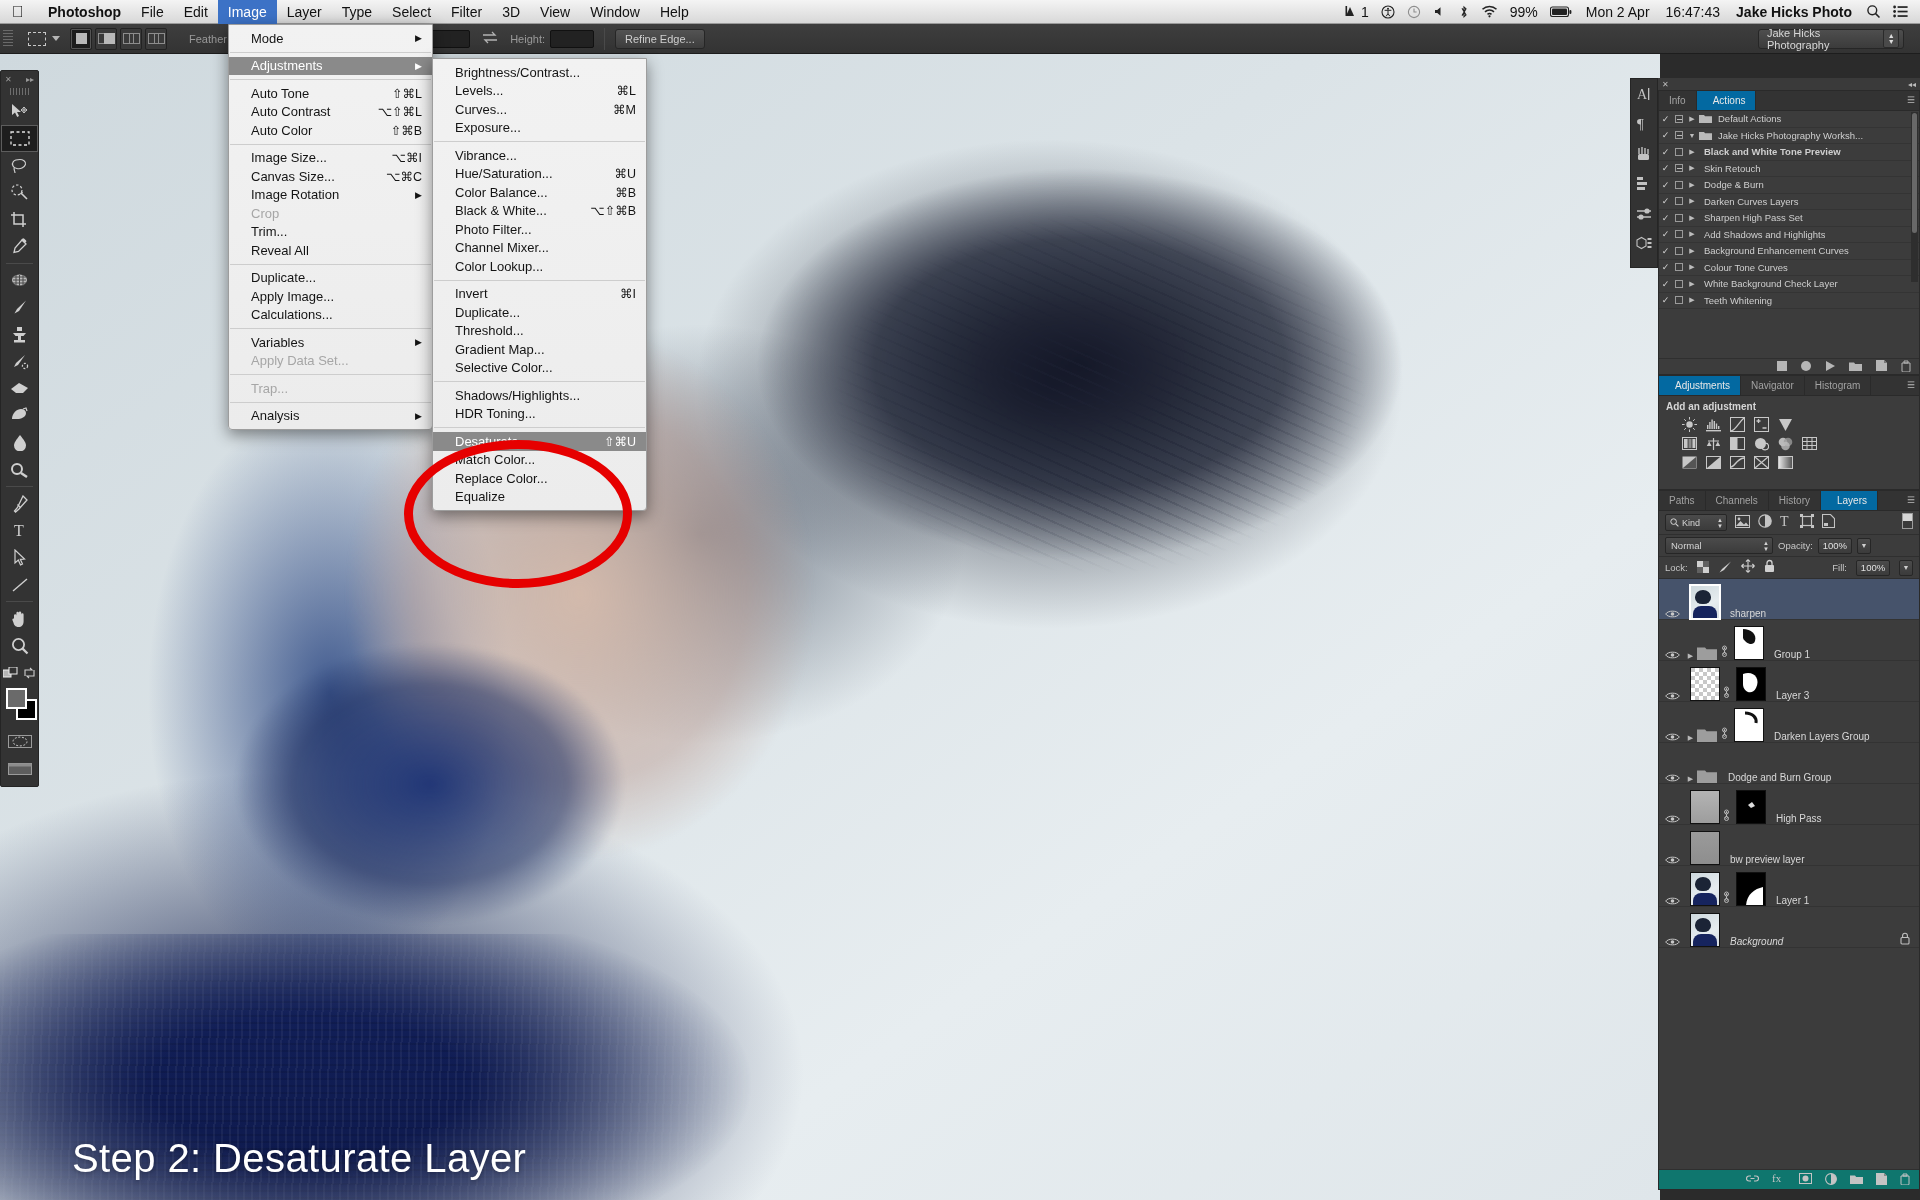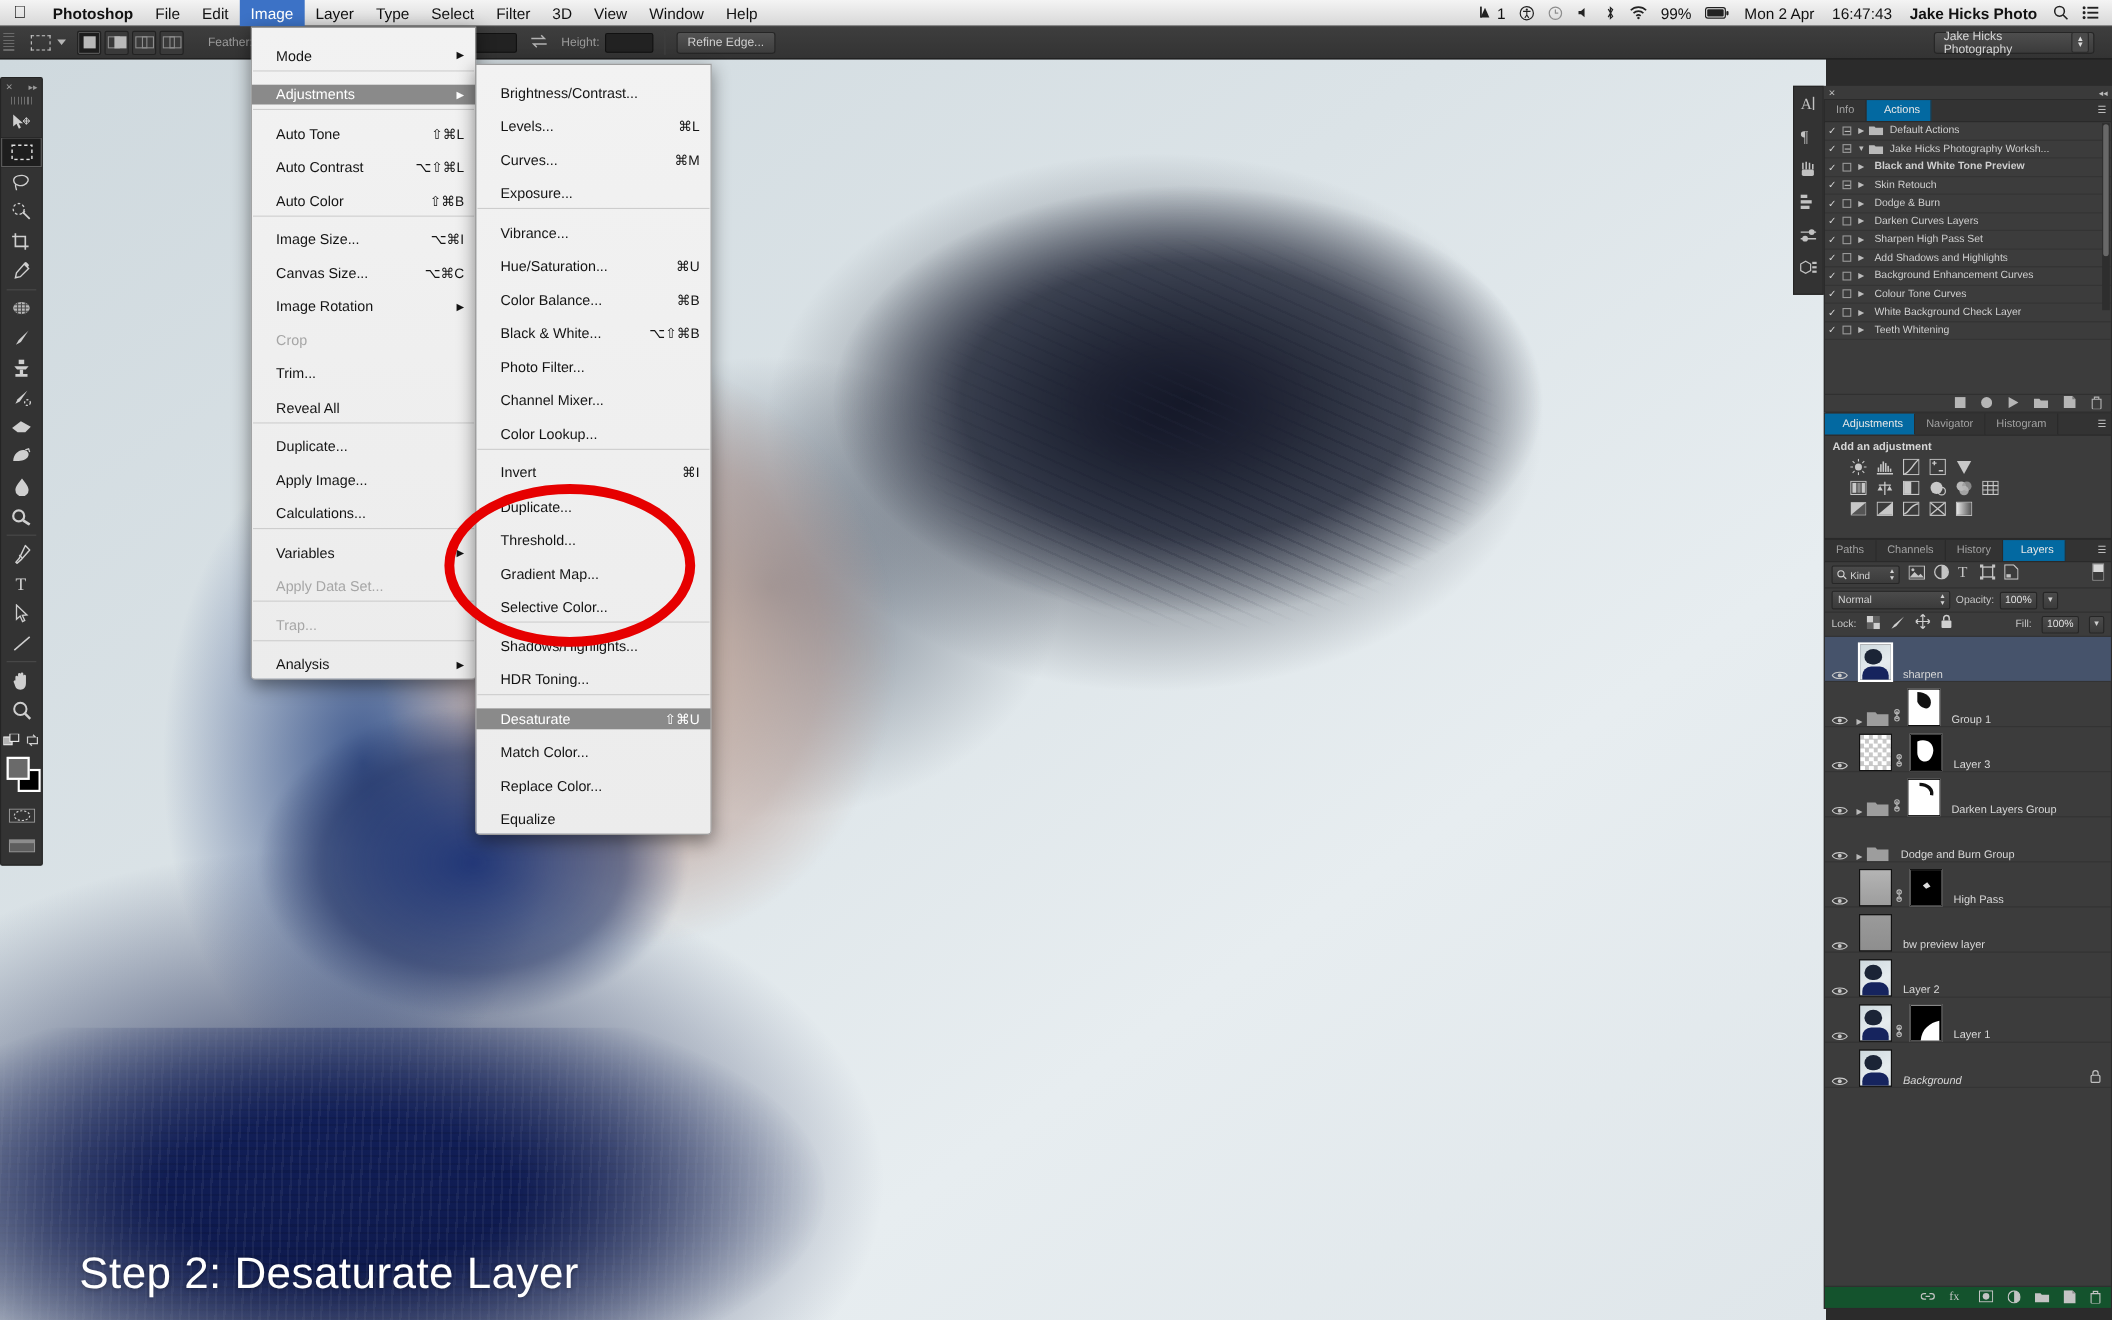--- a/index.html
+++ b/index.html
@@ -171,30 +171,30 @@
   .thumb.gray { background:linear-gradient(#9a9a9a,#8e8e8e); }
   .thumb.hp { background:linear-gradient(#b4b4b4,#9d9d9d); }
   .mask { width:30px; height:34px; border:1px solid #111; background:#fff; margin-left:3px;
     position:relative; overflow:hidden; flex:none; }
   .link { width:13px; text-align:center; color:#b9b9b9; font-size:10px; }
   .foldr { width:22px; display:flex; align-items:center; justify-content:center; }
   .disc { width:11px; color:#b9b9b9; font-size:7px; text-align:center; }
   .lname { font-size:10px; color:#d8d8d8; padding-left:10px; white-space:nowrap; }
   .lname.ital { font-style:italic; }
   .lockico { position:absolute; right:9px; color:#c0c0c0; font-size:10px; }
-  .lbtns { position:absolute; left:0; bottom:0; width:100%; height:20px; background:#14532d;
+  .lbtns { position:absolute; left:0; bottom:0; width:100%; height:20px; background:#0f766e;
     border-top:1px solid #2f2f2f; display:flex; align-items:center; justify-content:flex-end;
     gap:13px; padding-right:9px; color:#c4c4c4; font-size:9px; }
 
   
   .psmenu { position:absolute; background:linear-gradient(#f2f2f2,#ececec);
     border:1px solid #9d9d9d; border-radius:0 0 4px 4px; box-shadow:0 5px 16px rgba(0,0,0,.45);
     padding:4px 0; z-index:40; }
   .mrow { height:18.5px; display:flex; align-items:center; font-size:13px; color:#141414;
-    padding:0 10px 0 22px; white-space:nowrap;margin-top:12px; }
+    padding:0 10px 0 22px; white-space:nowrap; }
   .mrow.hl { background:#8a8a8a; color:#fff; }
   .mrow.dis { color:#a6a6a6; }
   .mrow .k { margin-left:auto; padding-left:24px; font-size:12.5px; }
   .mrow .arr { margin-left:auto; padding-left:24px; font-size:9px; }
   .msep { height:1px; background:#cdcdcd; margin:4px 1px; }
 
   .circle { position:absolute; left:404px; top:440px; width:228px; height:148px;
     border:9px solid #e60000; border-radius:50%; z-index:60; pointer-events:none; }
 </style>
 </head>
@@ -1020,30 +1020,20 @@
           <span class="lname">bw preview layer</span>
         </div>
         <div class="lrow">
           <span class="eye">
             <svg width="15" height="10" viewBox="0 0 15 10">
               <path d="M0.7 5 C3 1.2 12 1.2 14.3 5 C12 8.8 3 8.8 0.7 5 Z" fill="none" stroke="#c8c8c8" stroke-width="1"></path>
               <circle cx="7.5" cy="5" r="1.8" fill="#c8c8c8"></circle>
             </svg>
           </span>
           <span class="thumb portrait" style="margin-left: 5px;"></span>
-          <span class="lname">Layer 2</span>
-        </div>
-        <div class="lrow">
-          <span class="eye">
-            <svg width="15" height="10" viewBox="0 0 15 10">
-              <path d="M0.7 5 C3 1.2 12 1.2 14.3 5 C12 8.8 3 8.8 0.7 5 Z" fill="none" stroke="#c8c8c8" stroke-width="1"></path>
-              <circle cx="7.5" cy="5" r="1.8" fill="#c8c8c8"></circle>
-            </svg>
-          </span>
-          <span class="thumb portrait" style="margin-left: 5px;"></span>
           <span class="link"><svg width="9" height="13" viewBox="0 0 9 13">
               <path d="M4.5 4 V2.2 a1.7 1.7 0 0 1 0 -0.1 M3 4.5 a2 2 0 0 1 3 0 M3 8.5 a2 2 0 0 0 3 0 M4.5 5 v3" stroke="#b9b9b9" stroke-width="1" fill="none"></path>
               <circle cx="4.5" cy="3" r="2" fill="none" stroke="#b9b9b9" stroke-width="1"></circle>
               <circle cx="4.5" cy="9.5" r="2" fill="none" stroke="#b9b9b9" stroke-width="1"></circle>
             </svg></span>
           <span class="mask"><svg width="30" height="34" viewBox="0 0 30 34">
               <rect width="30" height="34" fill="#000"></rect>
               <path d="M9 34 C9 22 17 16 26 14 L26 34 Z" fill="#fff"></path>
             </svg></span>
           <span class="lname">Layer 1</span>

